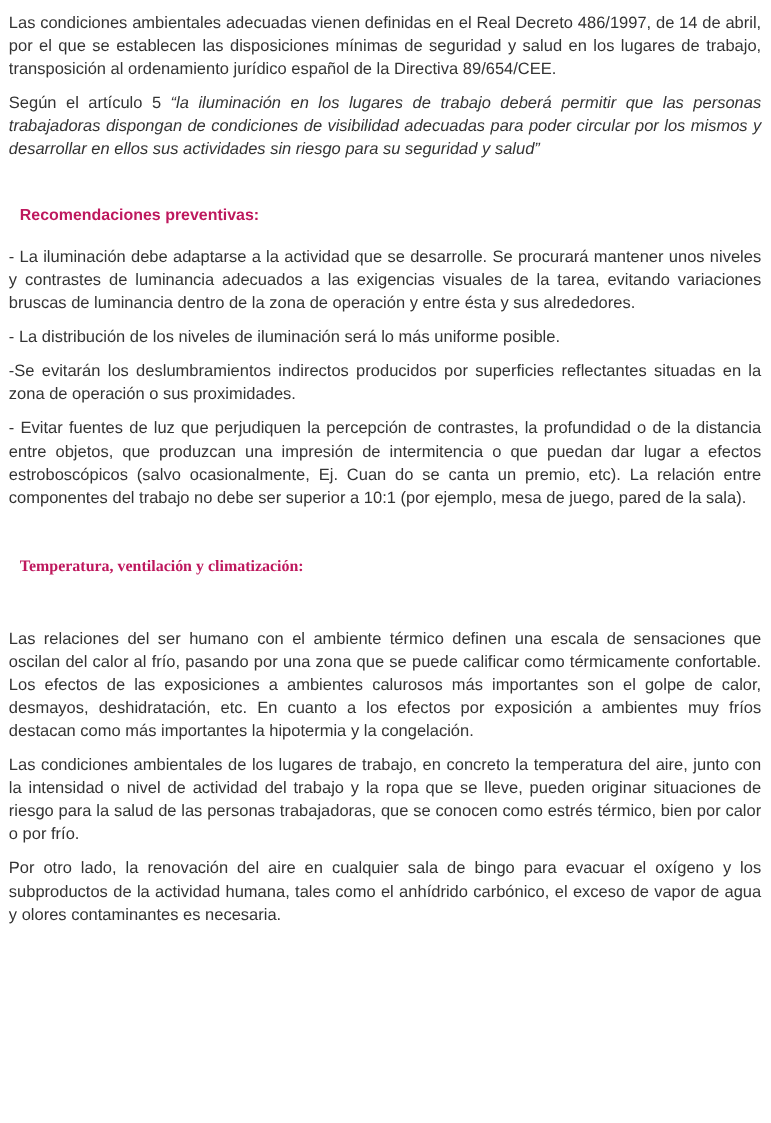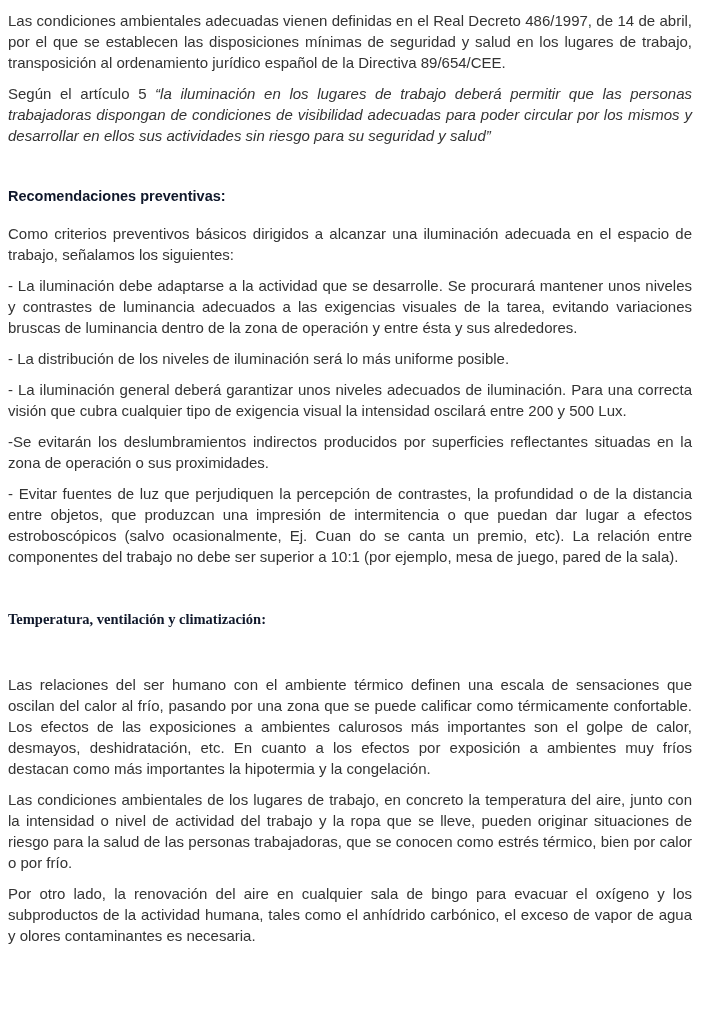--- a/index.html
+++ b/index.html
@@ -30,22 +30,22 @@
   p.body-par:last-child {
     margin-bottom: 0;
   }
   em.quote {
     font-style: italic;
   }
   h2.sec-heading {
     font-size: 14.5px;
     line-height: 21px;
     font-weight: bold;
-    color: #0f172a;
-    margin: 0;
+    color: #be185d;
+    margin: 10px;
   }
   h2.heading-1 {
     margin-top: 40px;
     margin-bottom: 16px;
   }
   h2.heading-2 {
     margin-top: 42px;
     margin-bottom: 44px;
     font-family: Liberation Serif, serif;
   }
@@ -54,28 +54,26 @@
 <body>
 
 <div class="page">
 
   <p class="body-par">Las condiciones ambientales adecuadas vienen definidas en el Real Decreto 486/1997, de 14 de abril, por el que se establecen las disposiciones mínimas de seguridad y salud en los lugares de trabajo, transposición al ordenamiento jurídico español de la Directiva 89/654/CEE.</p>
 
   <p class="body-par"><span>Según el artículo 5 </span><em class="quote">“la iluminación en los lugares de trabajo deberá permitir que las personas trabajadoras dispongan de condiciones de visibilidad adecuadas para poder circular por los mismos y desarrollar en ellos sus actividades sin riesgo para su seguridad y salud”</em></p>
 
   <h2 class="sec-heading heading-1">Recomendaciones preventivas:</h2>
 
-  <p class="body-par">Como criterios preventivos básicos dirigidos a alcanzar una iluminación adecuada en el espacio de trabajo, señalamos los siguientes:</p>
 
   <p class="body-par">- La iluminación debe adaptarse a la actividad que se desarrolle. Se procurará mantener unos niveles y contrastes de luminancia adecuados a las exigencias visuales de la tarea, evitando variaciones bruscas de luminancia dentro de la zona de operación y entre ésta y sus alrededores.</p>
 
   <p class="body-par">- La distribución de los niveles de iluminación será lo más uniforme posible.</p>
 
 
-  <p class="body-par">- La iluminación general deberá garantizar unos niveles adecuados de iluminación. Para una correcta visión que cubra cualquier tipo de exigencia visual la intensidad oscilará entre 200 y 500 Lux.</p>
 
   <p class="body-par">-Se evitarán los deslumbramientos indirectos producidos por superficies reflectantes situadas en la zona de operación o sus proximidades.</p>
 
   <p class="body-par">- Evitar fuentes de luz que perjudiquen la percepción de contrastes, la profundidad o de la distancia entre objetos, que produzcan una impresión de intermitencia o que puedan dar lugar a efectos estroboscópicos (salvo ocasionalmente, Ej. Cuan do se canta un premio, etc). La relación entre componentes del trabajo no debe ser superior a 10:1 (por ejemplo, mesa de juego, pared de la sala).</p>
 
 
   <h2 class="sec-heading heading-2">Temperatura, ventilación y climatización:</h2>
 
   <p class="body-par">Las relaciones del ser humano con el ambiente térmico definen una escala de sensaciones que oscilan del calor al frío, pasando por una zona que se puede calificar como térmicamente confortable. Los efectos de las exposiciones a ambientes calurosos más importantes son el golpe de calor, desmayos, deshidratación, etc. En cuanto a los efectos por exposición a ambientes muy fríos destacan como más importantes la hipotermia y la congelación.</p>
 

